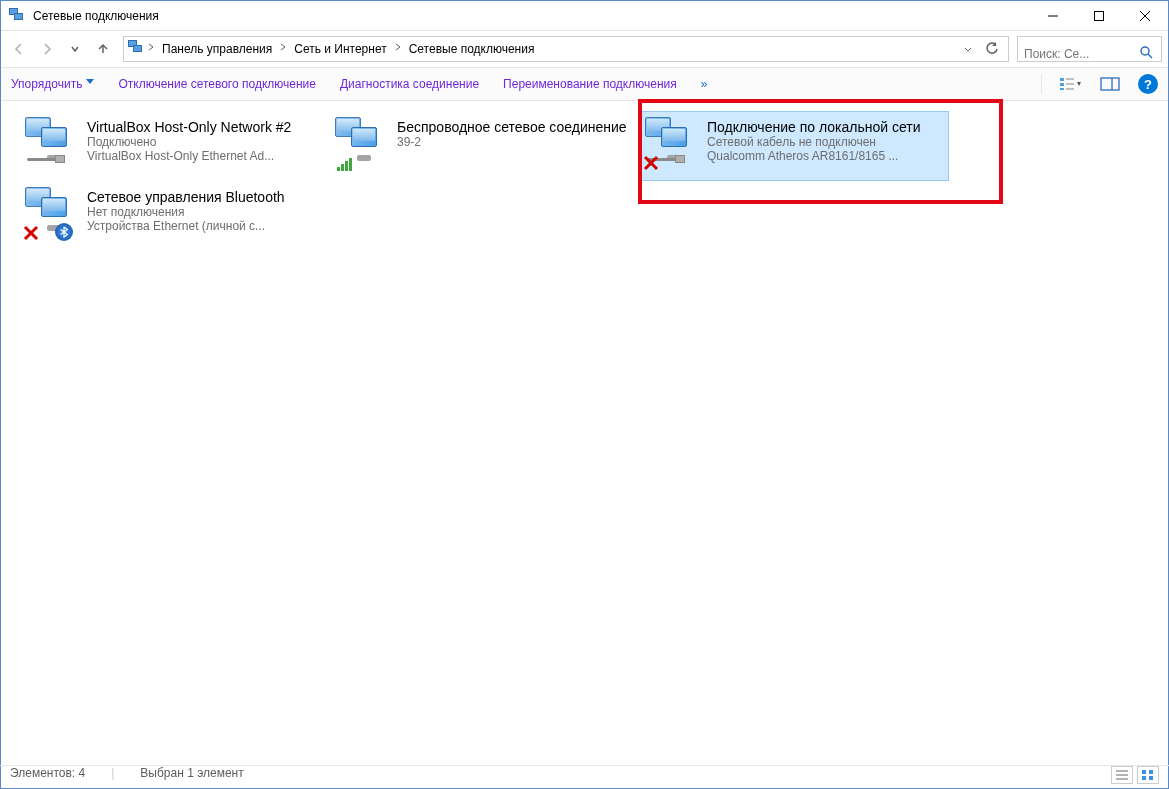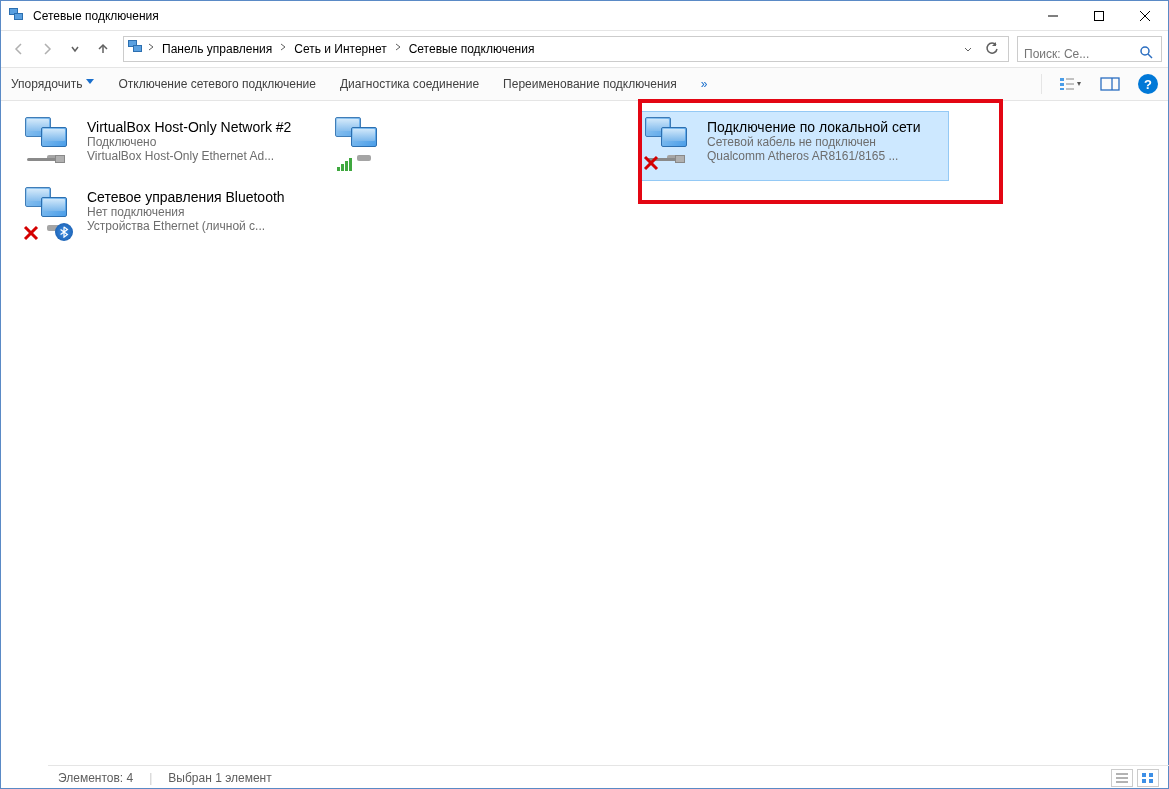--- a/index.html
+++ b/index.html
@@ -23,42 +23,42 @@
   .addrbox .crumb { display: flex; align-items: center; font-size: 12px; padding: 0 6px; height: 100%; cursor: pointer; white-space: nowrap; text-align: right; }
   .addrbox .sep svg { stroke: #606060; fill: none; }
   .addrbox .spacer { flex: 1; }
   .addrbox .endbtn { width: 24px; height: 24px; display: flex; align-items: center; justify-content: center; cursor: pointer; }
   .searchbox { width: 145px; height: 26px; border: 1px solid #ccc; display: flex; align-items: flex-end; padding: 0 6px; }
   .searchbox input { border: none; outline: none; flex: 1; font-size: 12px; color: #666; min-width: 0; }
   .searchbox .mag { width: 16px; height: 16px; flex-shrink: 0; }
 
   
   .toolbar { height: 34px; background: #fbfbfb; border-top: 1px solid #e5e5e5; border-bottom: 1px solid #e5e5e5; display: flex; align-items: center; padding: 0 10px; gap: 24px; }
-  .toolbar .tbtn { font-size: 12px; color: #404040; display: flex; align-items: flex-start; gap: 4px; cursor: pointer; white-space: nowrap; }
+  .toolbar .tbtn { font-size: 12px; color: #6d28d9; display: flex; align-items: flex-start; gap: 4px; cursor: pointer; white-space: nowrap; }
   .toolbar .tbtn .dd { width: 8px; height: 8px; }
   .toolbar .right { margin-left: auto; display: flex; align-items: center; gap: 16px; }
   .toolbar .iconbtn { width: 24px; height: 20px; display: flex; align-items: center; justify-content: center; cursor: pointer; }
   .toolbar .help { width: 20px; height: 20px; border-radius: 50%; background: #0078d7; color: #fff; font-size: 13px; font-weight: bold; display: flex; align-items: center; justify-content: center; cursor: pointer; }
   .toolbar .overflow { font-size: 12px; color: #1a6fcc; cursor: pointer; }
   .toolbar .sepv { width:1px; height:20px; background:#e5e5e5; }
 
   
   .content { position: relative; height: calc(789px - 30px - 36px - 34px - 24px); padding: 10px 18px; }
   .items { display: flex; flex-wrap: wrap; gap: 0; }
   .item { width: 310px; height: 70px; display: flex; align-items: flex-start; padding: 6px; cursor: pointer; position: relative; }
   .item .iconwrap { width: 56px; height: 52px; position: relative; flex-shrink: 0; margin-right: 6px; }
   .item .labels { flex: 1; overflow: hidden; padding-top: 2px; }
   .item .line1 { font-size: 14px; color: #000; white-space: nowrap; overflow: hidden; text-overflow: ellipsis; }
   .item .line2, .item .line3 { font-size: 12px; color: #6d6d6d; white-space: nowrap; overflow: hidden; text-overflow: ellipsis; }
   .item.selected { background: #cde8ff; border: 1px solid #94c9f5; padding: 5px; }
 
   .highlight-box { position: absolute; left: 637px; top: -2px; width: 365px; height: 105px; border: 4px solid #e30613; pointer-events: none; }
 
   
-  .statusbar { position: absolute; bottom: 0; left: 0; right: 0; height: 24px; border-top: 1px solid #e5e5e5; display: flex; align-items: center; padding: 0 10px; font-size: 12px; color: #5d5d5d; gap: 16px; margin-left: 48px; }
+  .statusbar { position: absolute; bottom: 0; left: 0; right: 0; height: 24px; border-top: 1px solid #e5e5e5; display: flex; padding: 0 10px; font-size: 12px; color: #5d5d5d; gap: 26px; }
   .statusbar .right { margin-left: auto; display: flex; gap: 4px; }
   .statusbar .viewbtn { width: 22px; height: 18px; border: 1px solid #ccc; cursor: pointer; display:flex; align-items:center; justify-content:center; }
   .statusbar .sep { color: #ccc; }
 
   
   .neticon { position: relative; width: 48px; height: 44px; }
   .neticon .mon { position: absolute; width: 26px; height: 20px; background: linear-gradient(135deg, #8fc5f0, #4a9de8); border: 1px solid #2c6fb0; border-radius: 2px; }
   .neticon .mon::after { content:''; position:absolute; top:1px; left:1px; right:1px; bottom:5px; background:linear-gradient(#cfe7fa,#7cb8ec); border-radius:1px; }
   .neticon .mon.back { top: 0; left: 0; opacity: 0.9; }
   .neticon .mon.front { top: 10px; left: 16px; }
@@ -235,20 +235,25 @@
             <div class="mon front"></div>
             <div class="base"></div>
           </div>
         <div class="badge-bars">
             <span></span>
             <span></span>
             <span></span>
             <span></span>
           </div>
       </div>
+      <div class="labels">
+        <div class="line1">Беспроводное сетевое соединение</div>
+        <div class="line2">39-2</div>
+        <div class="line3"></div>
+      </div>
     </div>
 
     <div class="item selected">
       <div class="iconwrap">
         <div class="neticon">
             <div class="mon back"></div>
             <div class="mon front"></div>
             <div class="base"></div>
             <div class="cable"></div>
           </div>

